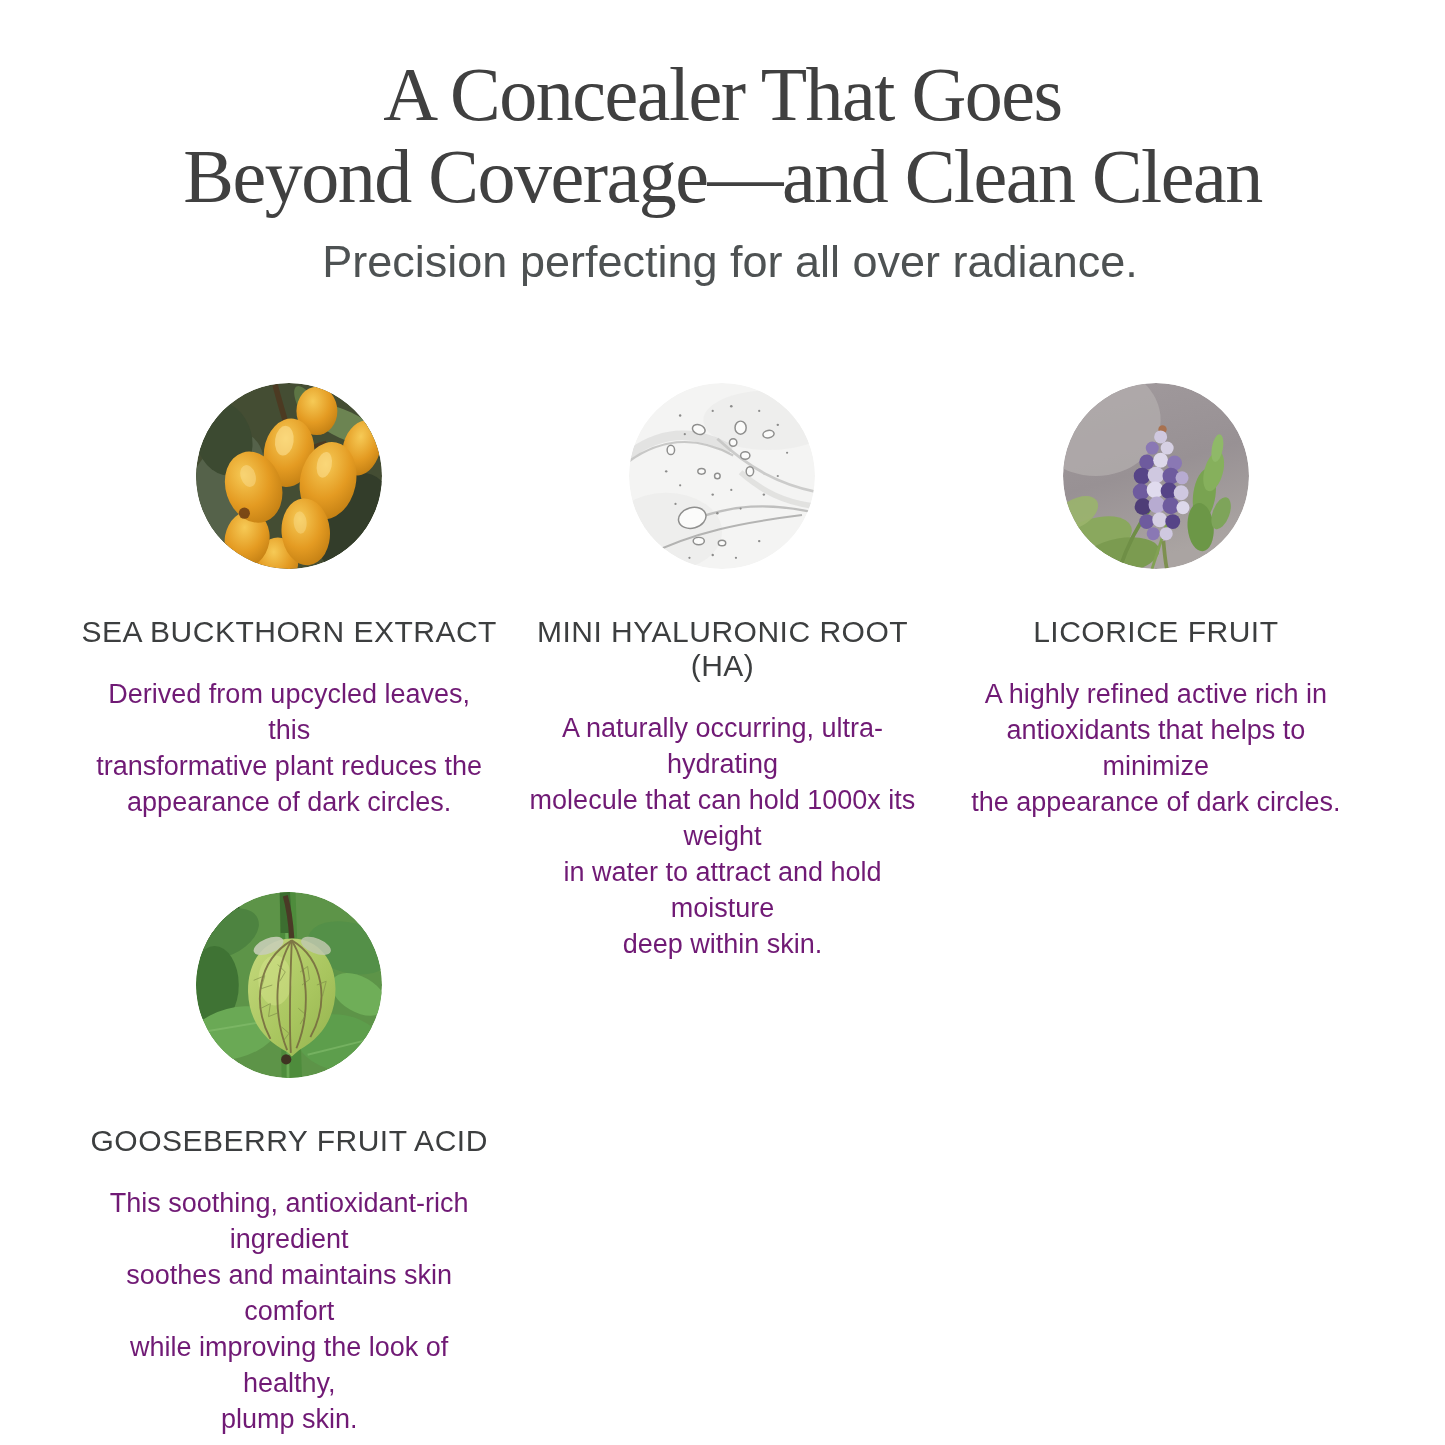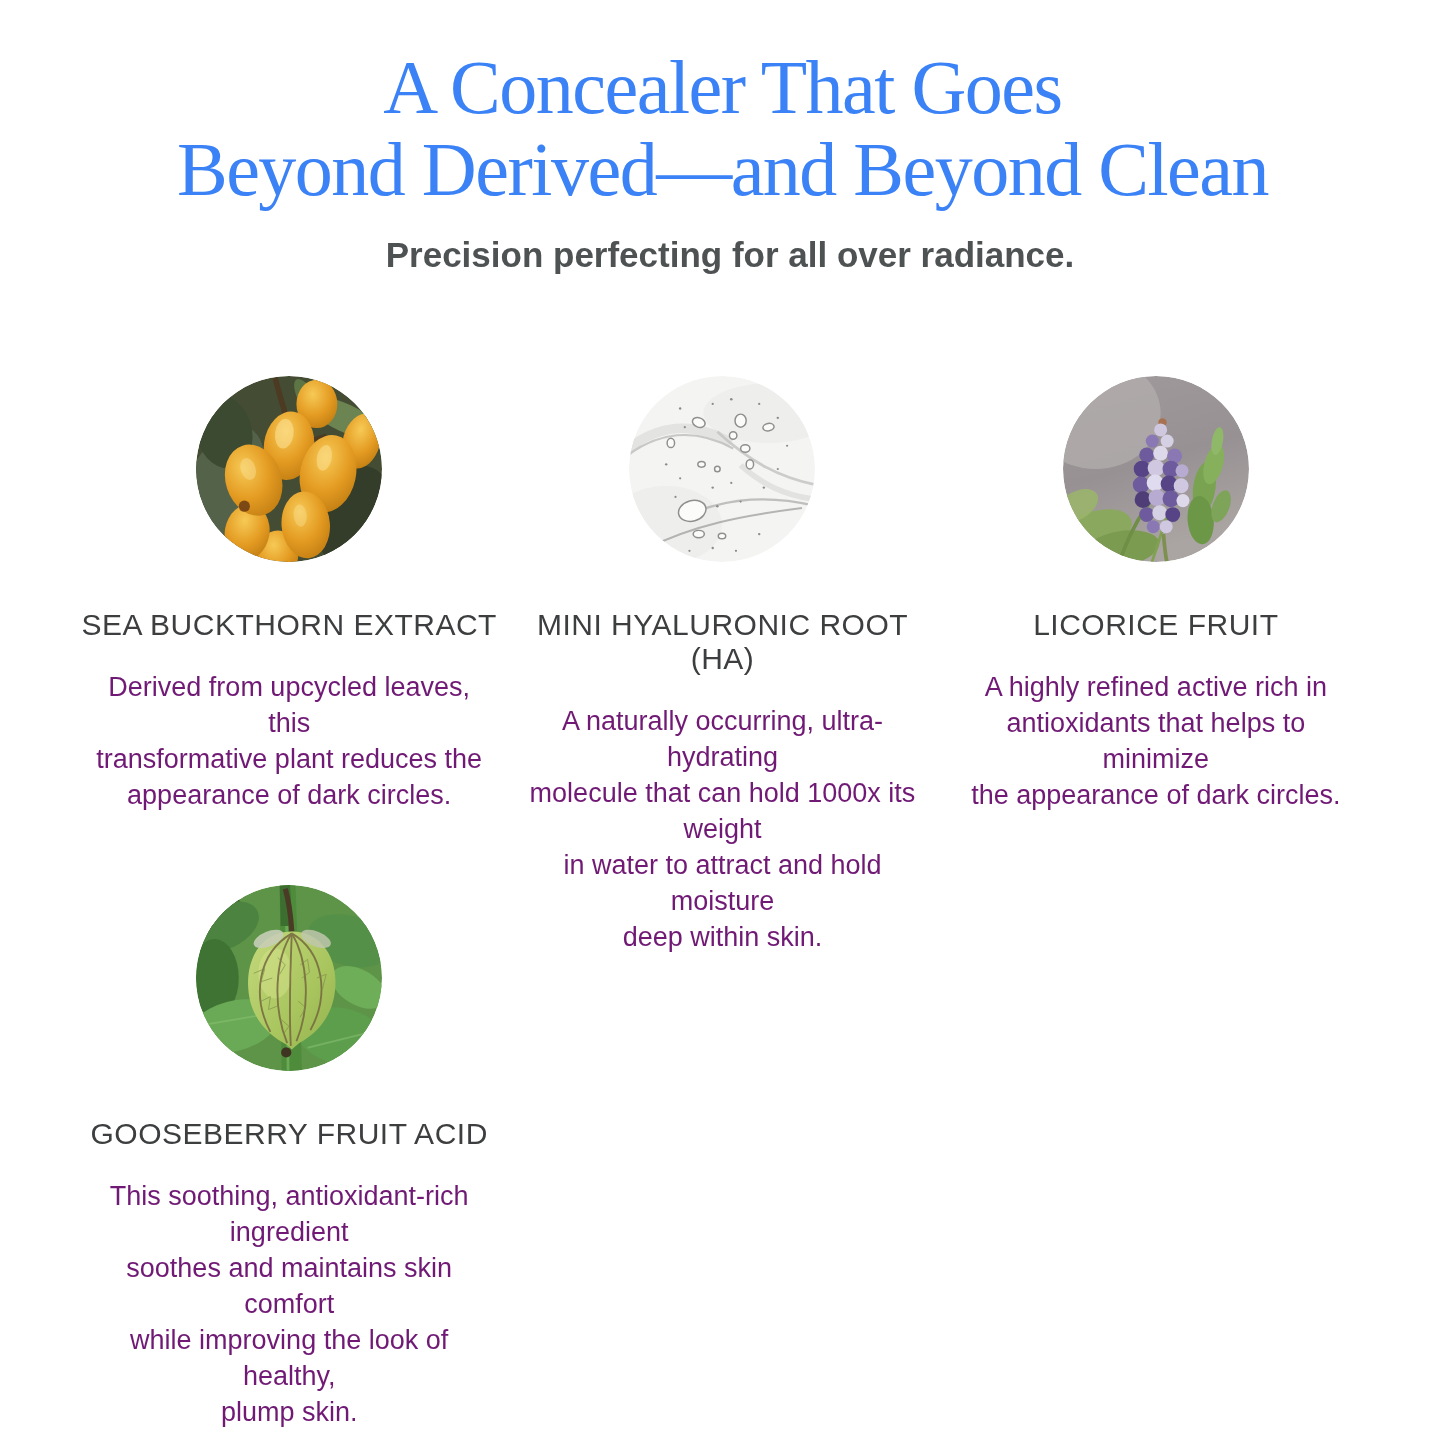--- a/index.html
+++ b/index.html
@@ -6,34 +6,34 @@
   .page {
     position: relative;
     width: 1445px;
     height: 1445px;
     background: #ffffff;
     font-family: "Liberation Sans", sans-serif;
     overflow: hidden;
   }
   .title-block { text-align: center; padding-top: 38px; }
   .headline {
-    margin: 8px;
+    margin: 15px;
     font-family: "Liberation Serif", serif;
     font-weight: 400;
     font-size: 76px;
     line-height: 82px;
     letter-spacing: -1.5px;
-    color: #3b82f6;
+    color: #404040;
   }
   .subtitle {
     margin: 24px 0 0 15px;
-    font-size: 35px;
+    font-size: 45px;
     line-height: 42px;
     color: #4e5253;
-    font-weight: 700;
+    font-weight: 400;
   }
   .ingredient-grid {
     width: 1300px;
     margin: 100px auto 0 auto;
     display: grid;
     grid-template-columns: 1fr 1fr 1fr;
     grid-template-rows: 509px auto;
   }
   .card {
     display: flex;
@@ -68,21 +68,21 @@
   }
 </style>
 </head>
 <body>
 
 <div class="page">
 
   <div class="title-block">
     <h1 class="headline">
       <span>A Concealer That Goes</span><br>
-      <span>Beyond Derived—and Beyond Clean</span>
+      <span>Beyond Coverage—and Clean Clean</span>
     </h1>
     <p class="subtitle">Precision perfecting for all over radiance.</p>
   </div>
 
   <div class="ingredient-grid">
 
     <div class="card">
       <div class="photo" role="img" aria-label="sea-buckthorn-berries-photo">
         <svg viewBox="0 0 200 200" xmlns="http://www.w3.org/2000/svg">
           <defs>

